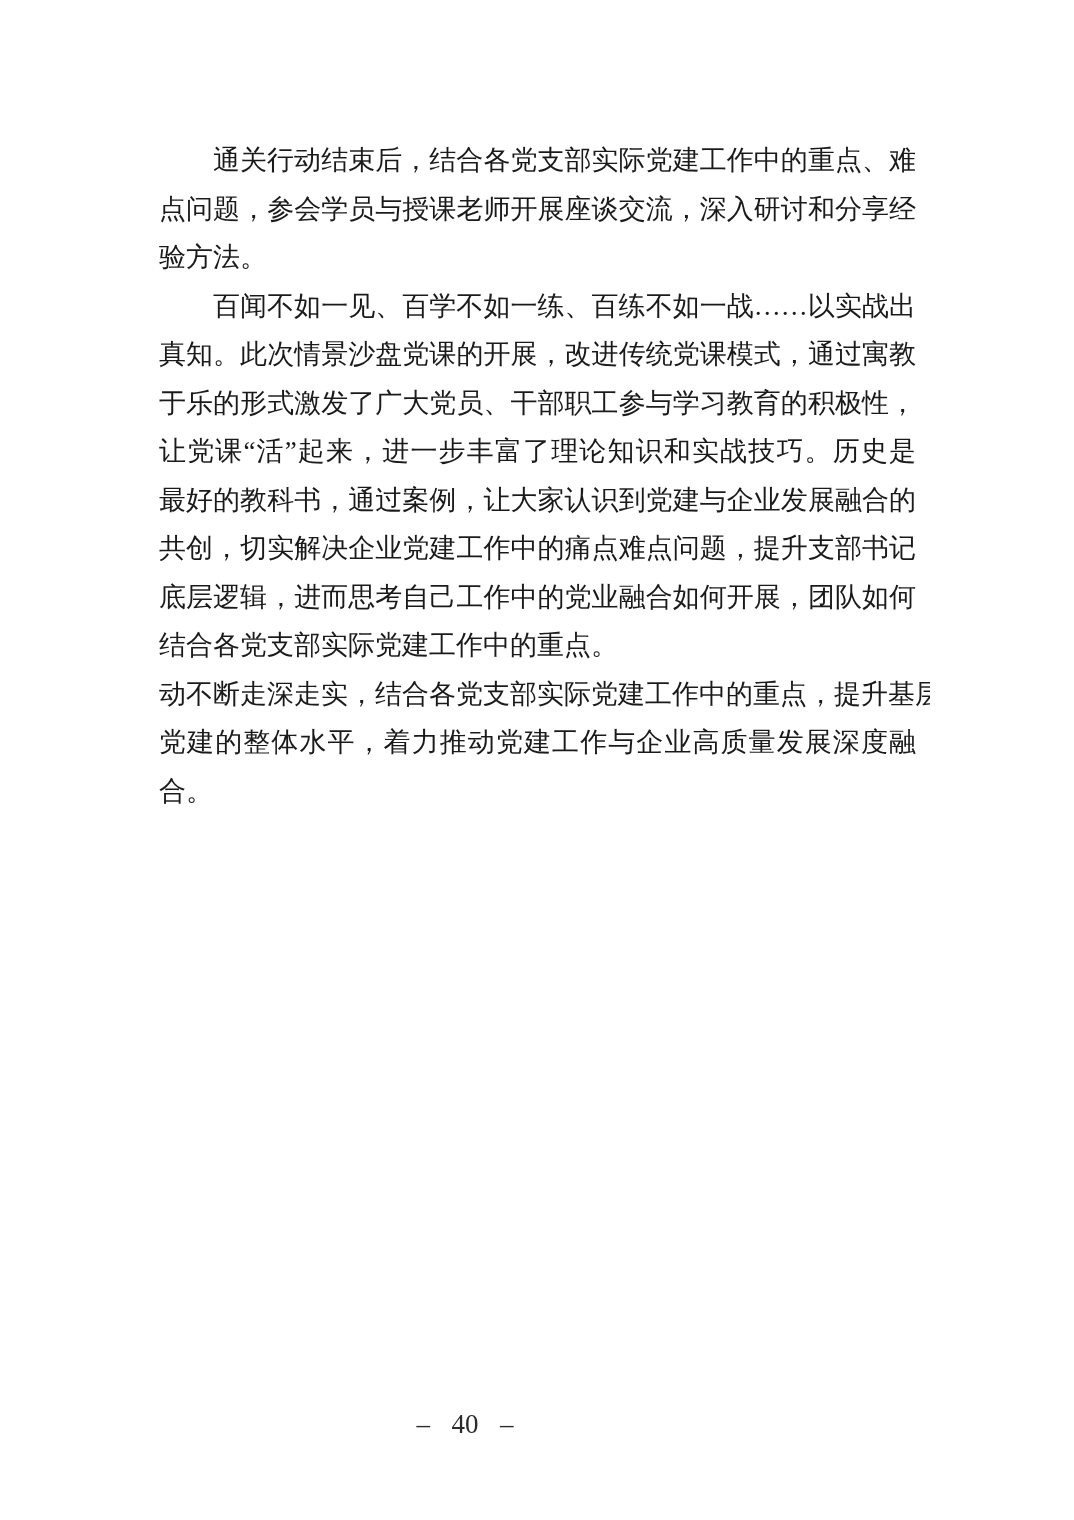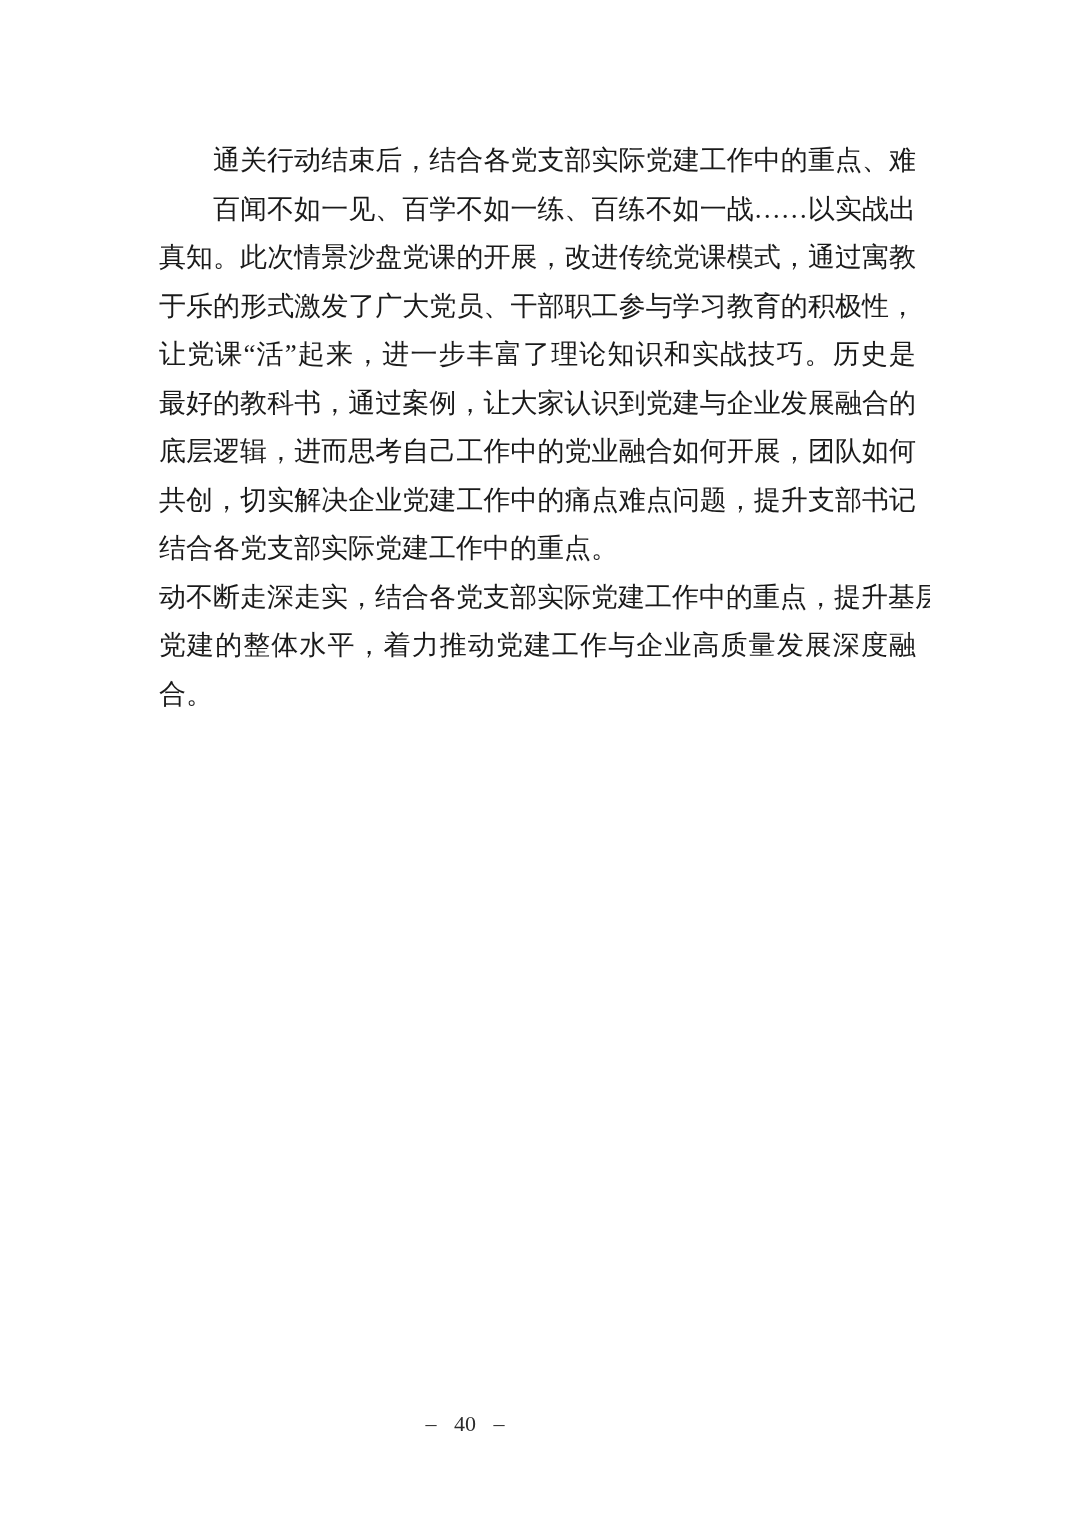--- a/index.html
+++ b/index.html
@@ -35,44 +35,46 @@
   .line.last {
     text-align-last: left;
     white-space: normal;
   }
   .footer {
     position: absolute;
     left: 0;
     top: 1409px;
     width: 100%;
     text-align: center;
-    font-size: 22px;
+    font-size: 27px;
     line-height: 30px;
     color: #2b2b2b;
     word-spacing: 0.55em;
   }
 </style>
 </head>
 <body>
 
 <div class="page">
   <div class="content">
 
     <div class="para">
       <div class="line first">通关行动结束后，结合各党支部实际党建工作中的重点、难</div>
+      <div class="line">点问题，参会学员与授课老师开展座谈交流，深入研讨和分享经</div>
+      <div class="line last">验方法。</div>
     </div>
 
     <div class="para">
       <div class="line first">百闻不如一见、百学不如一练、百练不如一战……以实战出</div>
       <div class="line">真知。此次情景沙盘党课的开展，改进传统党课模式，通过寓教</div>
       <div class="line">于乐的形式激发了广大党员、干部职工参与学习教育的积极性，</div>
       <div class="line">让党课“活”起来，进一步丰富了理论知识和实战技巧。历史是</div>
       <div class="line">最好的教科书，通过案例，让大家认识到党建与企业发展融合的</div>
+      <div class="line">共创，切实解决企业党建工作中的痛点难点问题，提升支部书记</div>
       <div class="line">底层逻辑，进而思考自己工作中的党业融合如何开展，团队如何</div>
-      <div class="line">共创，切实解决企业党建工作中的痛点难点问题，提升支部书记</div>
       <div class="line last">结合各党支部实际党建工作中的重点。</div>
     </div>
 
     <div class="para">
       <div class="line">动不断走深走实，结合各党支部实际党建工作中的重点，提升基层</div>
       <div class="line">党建的整体水平，着力推动党建工作与企业高质量发展深度融</div>
       <div class="line last">合。</div>
     </div>
 
   </div>

